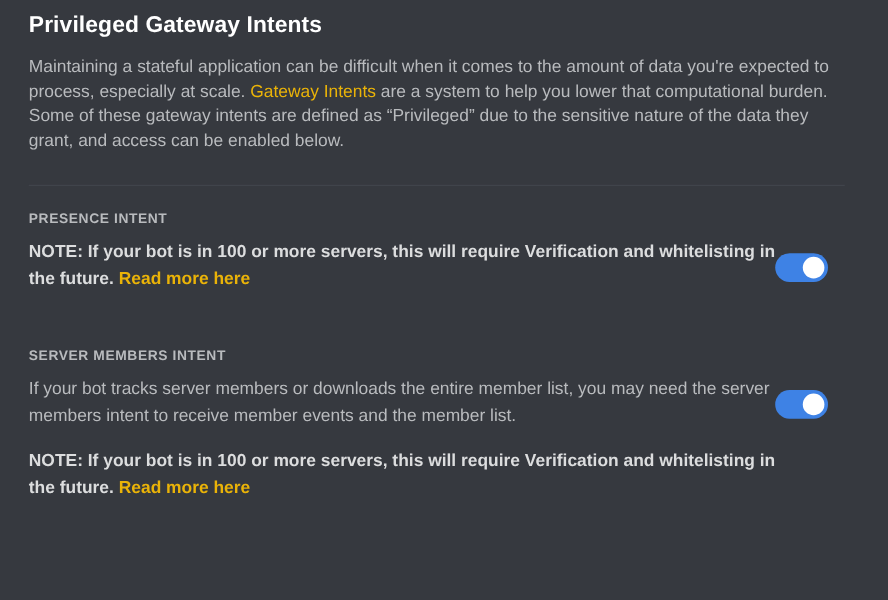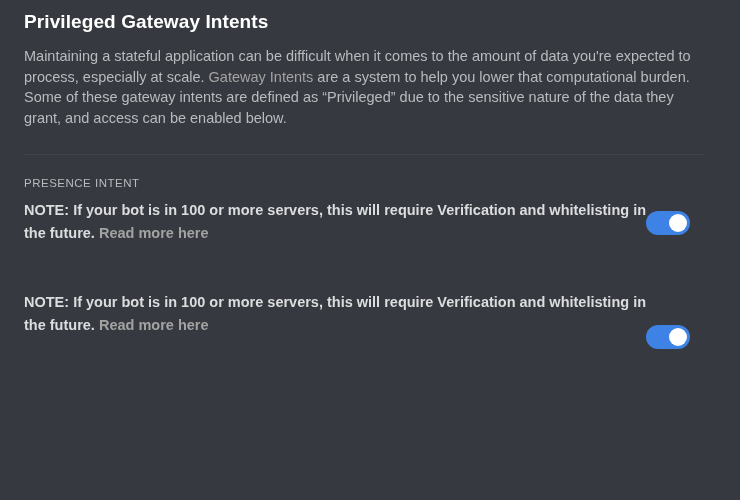--- a/index.html
+++ b/index.html
@@ -30,31 +30,31 @@
     line-height: 24px;
   }
   .intro {
     font-size: 14.5px;
     line-height: 20.5px;
     color: #b9bbbe;
     margin: 0 0 26px 0;
     max-width: 690px;
   }
   .link {
-    color: #a3a3a3;
+    color: #eab308;
     text-decoration: none;
     cursor: pointer;
   }
   .section {
     position: relative;
     margin-bottom: 46px;
   }
   .section-label {
     font-size: 11.5px;
-    font-weight: normal;
+    font-weight: bold;
     letter-spacing: 0.5px;
     color: #b9bbbe;
     text-transform: uppercase;
     margin-bottom: 10px;
   }
   .section-desc {
     font-size: 14.5px;
     line-height: 23px;
     color: #b9bbbe;
     max-width: 630px;
@@ -115,20 +115,22 @@
     <div class="section-label">PRESENCE INTENT</div>
     <div class="note">
       <span>NOTE: If your bot is in 100 or more servers, this will require Verification and whitelisting in the future. </span><a class="link" href="#">Read more here</a>
     </div>
     <div class="toggle" id="presence-toggle">
       <div class="knob"></div>
     </div>
   </div>
 
   <div class="section">
+    <div class="section-label">SERVER MEMBERS INTENT</div>
+    <div class="section-desc">If your bot tracks server members or downloads the entire member list, you may need the server members intent to receive member events and the member list.</div>
     <div class="note">
       <span>NOTE: If your bot is in 100 or more servers, this will require Verification and whitelisting in the future. </span><a class="link" href="#">Read more here</a>
     </div>
     <div class="toggle" id="members-toggle">
       <div class="knob"></div>
     </div>
   </div>
 
 </div>
 

